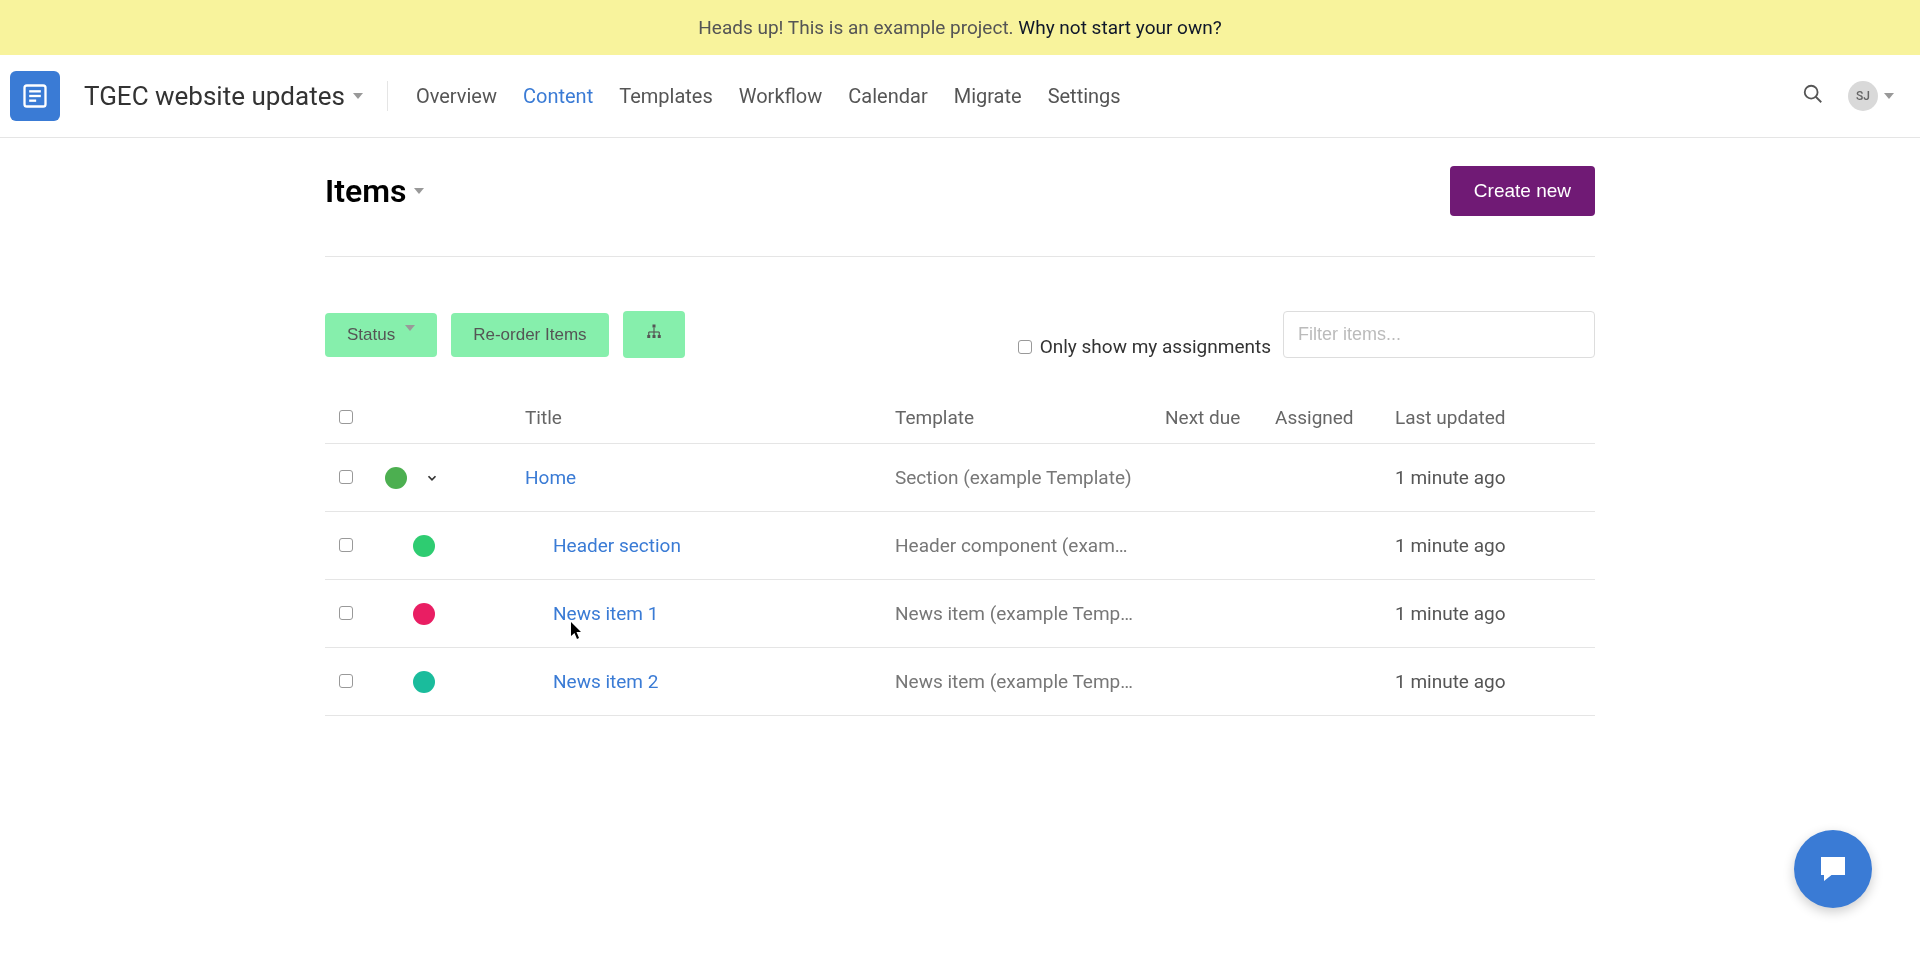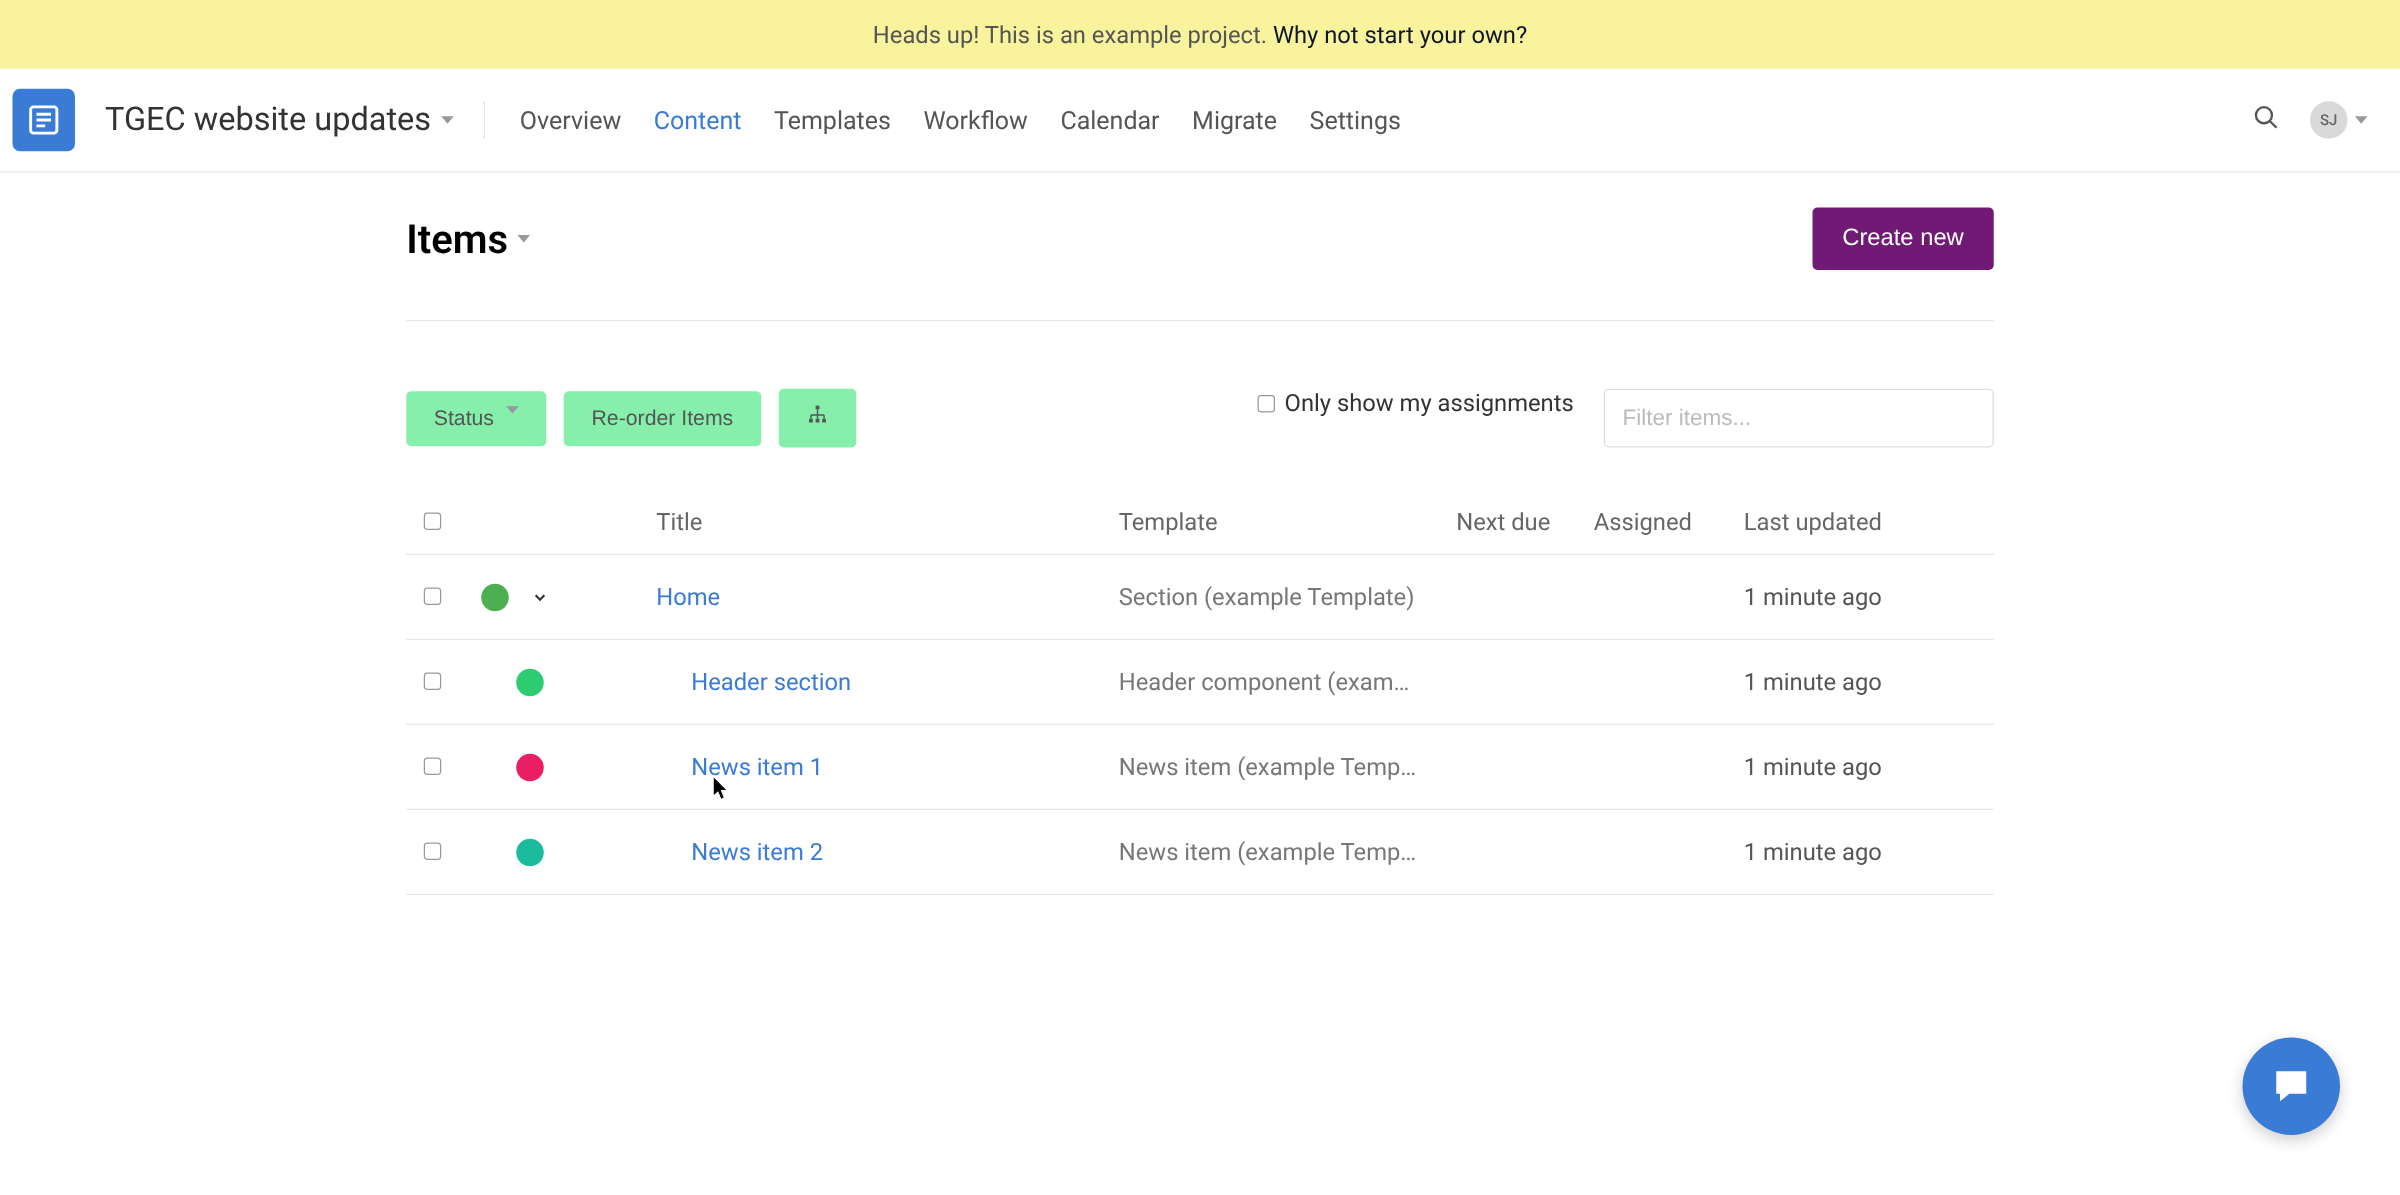--- a/index.html
+++ b/index.html
@@ -28,21 +28,21 @@
 .page { max-width: 1270px; margin: 0 auto; padding: 28px 0 0; }
 .page-head { display: flex; align-items: center; justify-content: space-between; padding-bottom: 40px; border-bottom: 1px solid #e5e5e5; }
 .page-title { font-size: 32px; font-weight: 600; color: #000000; display: flex; align-items: center; gap: 8px; }
 .btn-primary { background: #701a75; color: #fff; border: none; padding: 14px 24px; font-size: 19px; border-radius: 4px; cursor: pointer; }
 
 .toolbar { display: flex; align-items: center; margin-top: 54px; gap: 14px; }
 .btn-grey { background: #86efac; border: none; padding: 12px 22px; font-size: 17px; color: #555; border-radius: 4px; cursor: pointer; display: flex; align-items: flex-start; gap: 10px; }
 .btn-icon { padding: 12px 22px; }
 .hierarchy-icon svg { width: 18px; height: 18px; }
 
-.toolbar-right { margin-left: auto; display: flex; align-items: flex-start; gap: 24px; }
+.toolbar-right { margin-left: auto; display: flex; align-items: flex-end; gap: 12px; }
 .checkbox-label { display: flex; align-items: center; gap: 8px; font-size: 19px; color: #333; }
 .filter-input { border: 1px solid #ddd; border-radius: 4px; padding: 12px 14px; font-size: 18px; width: 312px; color: #333; }
 .filter-input::placeholder { color: #bbb; }
 
 .table { margin-top: 34px; }
 .thead, .trow { display: grid; grid-template-columns: 60px 140px 370px 270px 110px 120px 200px; align-items: center; }
 .thead { color: #666; font-size: 19px; padding: 14px 0; border-bottom: 1px solid #e5e5e5; }
 .trow { padding: 22px 0; border-bottom: 1px solid #e5e5e5; font-size: 19px; }
 .th-title, .th-template, .th-next, .th-assigned, .th-last { color: #666; }
 

